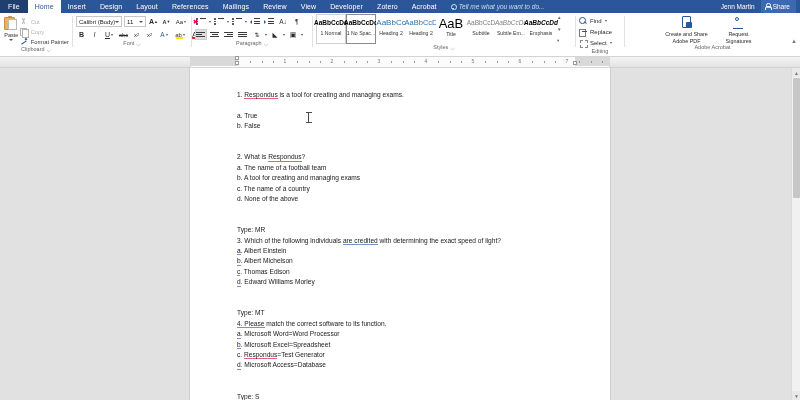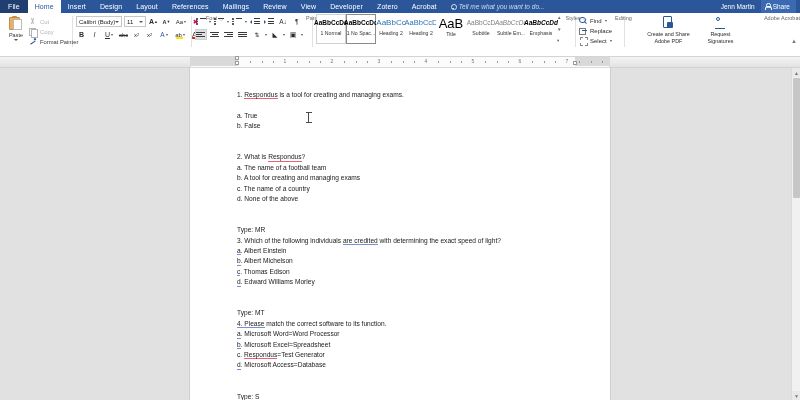--- a/index.html
+++ b/index.html
@@ -59,21 +59,21 @@
     border: .7px solid #fff; border-bottom: none;
     border-radius: 3px 3px 0 0;
   }
 
   
   .ribbon {
     position: absolute; top: 13px; left: 0; width: 800px; height: 44px;
     background: #ffffff; border-bottom: 1px solid #d4d4d4;
     display: flex; align-items: stretch;
   }
-  .grp { position: relative; display: flex; flex-direction: row; height: 32px; }
+  .grp { position: relative; display: flex; flex-direction: column; height: 32px; }
   .grp-body { flex: 1; display: flex; align-items: flex-start; padding: 2px 3px 0 3px; }
   .grp-label {
     height: 9px; font-size: 5.5px; color: #666; text-align: center;
     display: flex; align-items: center; justify-content: center; gap: 2px;
   }
   .grp-sep { width: 1px; background: #e2e2e2; margin: 3px 0 9px 0; }
   .dlg { font-size: 5px; color: #999; }
 
   
   .paste-col {

